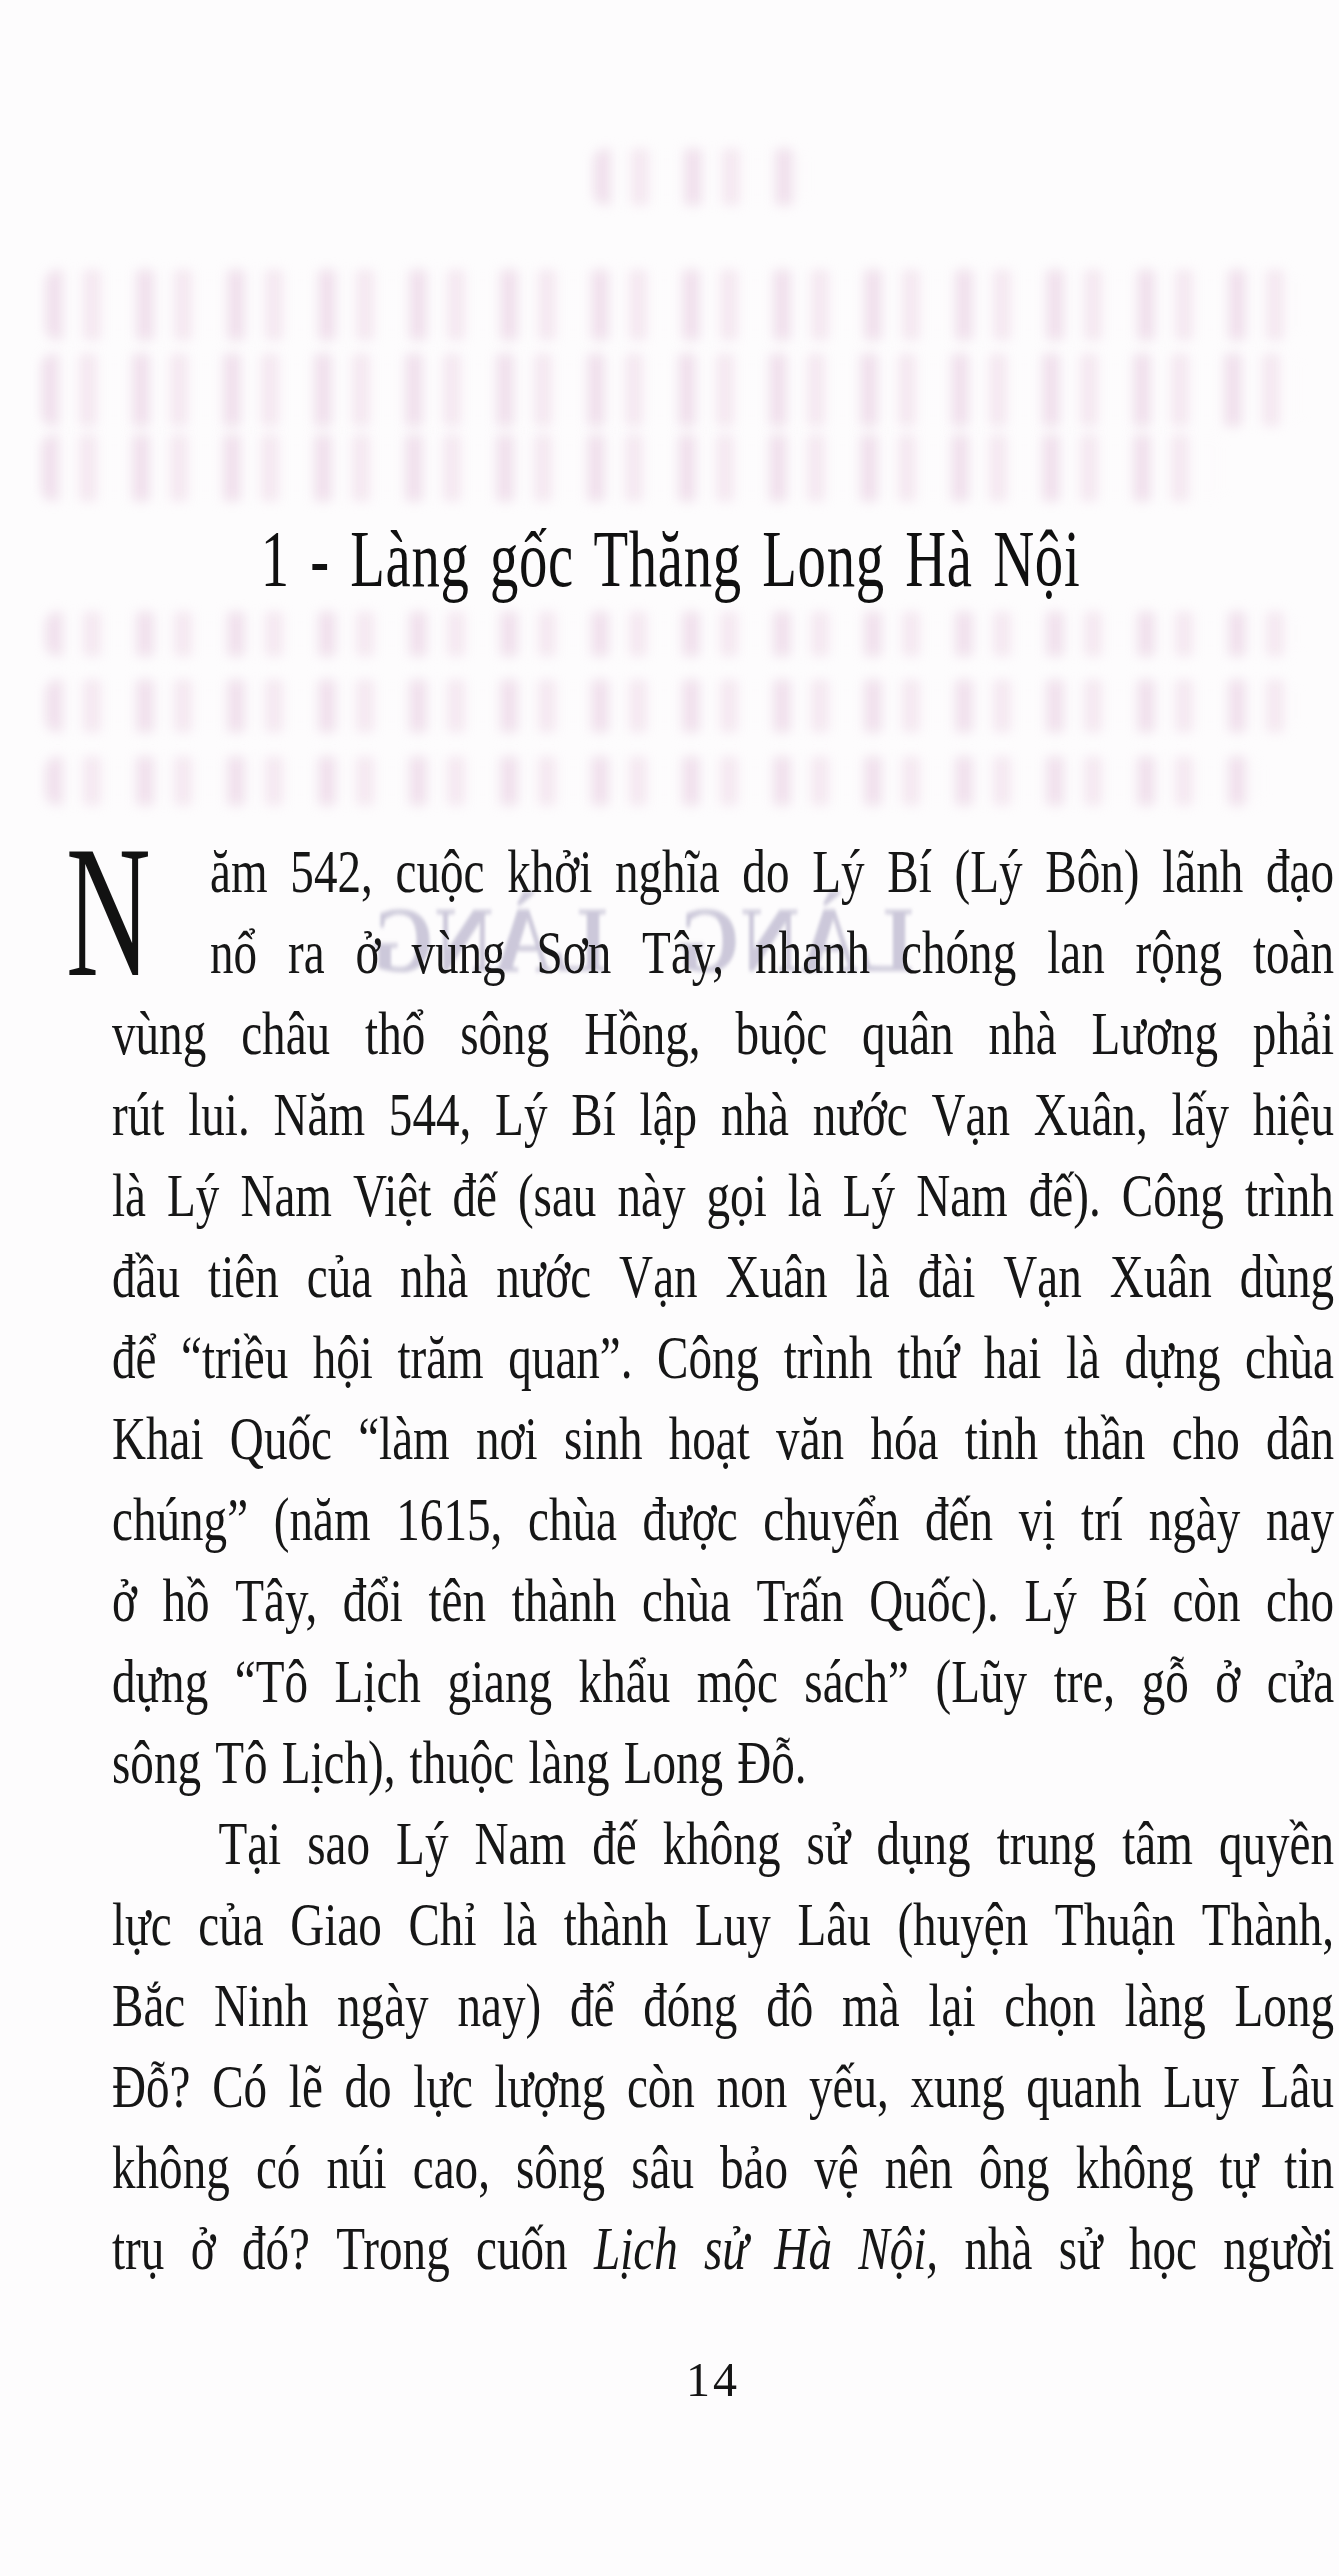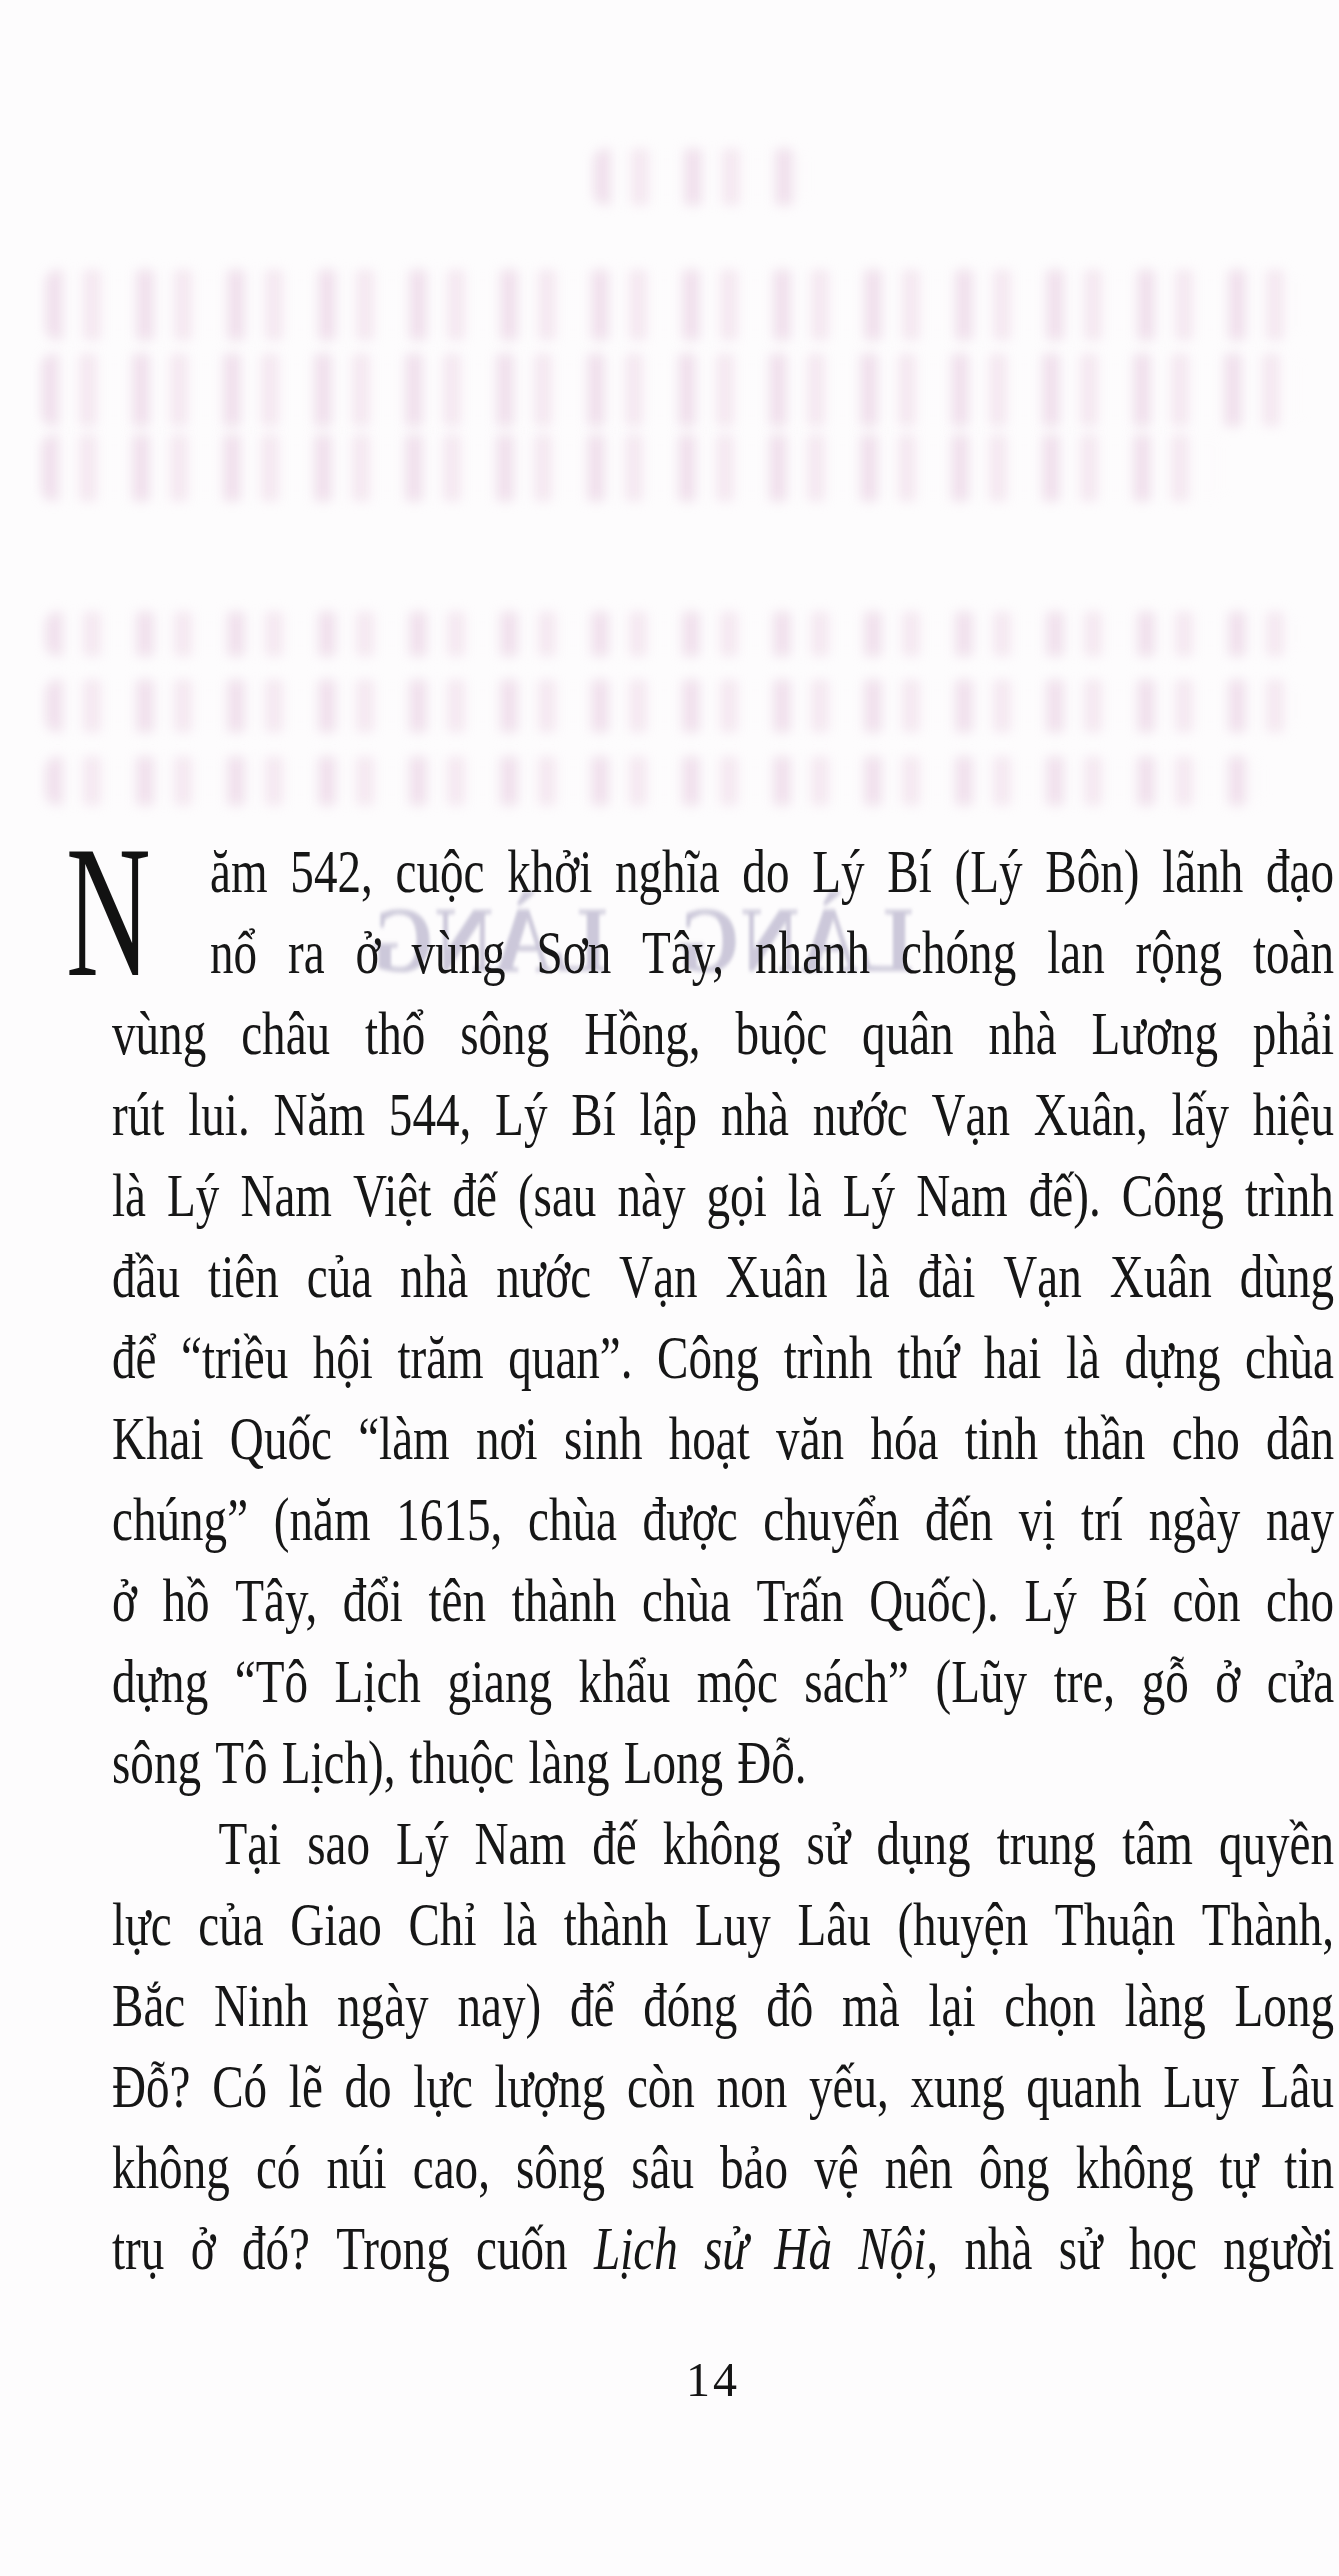--- a/index.html
+++ b/index.html
@@ -87,20 +87,23 @@
   <div class="bleed" style="top:149px;left:594px;width:214px;height:56px;"></div>
   <div class="bleed" style="top:270px;left:46px;width:1254px;height:70px;"></div>
   <div class="bleed" style="top:354px;left:42px;width:1260px;height:72px;"></div>
   <div class="bleed" style="top:435px;left:42px;width:1183px;height:66px;"></div>
   <div class="bleed" style="top:612px;left:46px;width:1254px;height:44px;"></div>
   <div class="bleed" style="top:680px;left:46px;width:1254px;height:52px;"></div>
   <div class="bleed" style="top:757px;left:46px;width:1217px;height:48px;"></div>
 
   <div class="watermark">LÀNG LÀNG</div>
 
+  <div class="title-row">
+    <div class="title">1 - Làng gốc Thăng Long Hà Nội</div>
+  </div>
 
   <div class="dropcap">N</div>
 
   <div class="body">
       <div class="line dc">
         <span>ăm</span>
         <span>542,</span>
         <span>cuộc</span>
         <span>khởi</span>
         <span>nghĩa</span>

